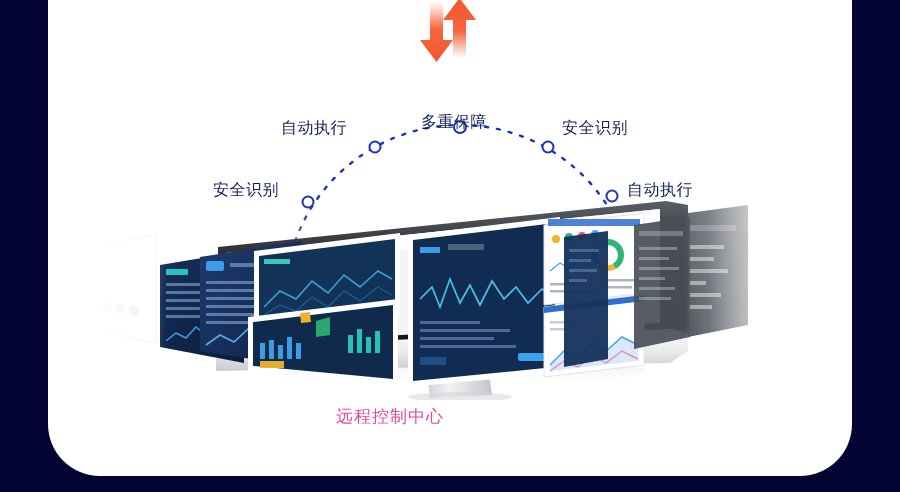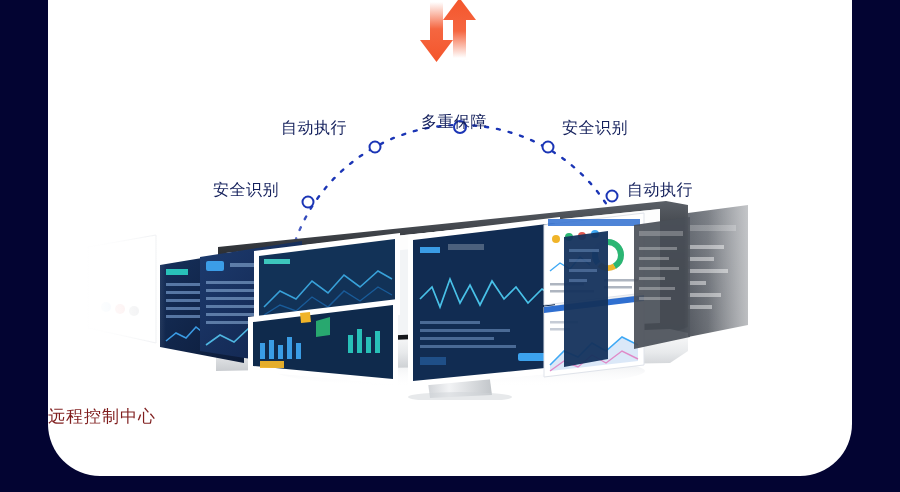--- a/index.html
+++ b/index.html
@@ -37,21 +37,22 @@
   }
   .lbl-0{left:165px;top:182px;}      
   .lbl-1{left:233px;top:120px;}      
   .lbl-2{left:373px;top:90px;margin-top:24px;}       
   .lbl-3{left:514px;top:120px;}      
   .lbl-4{left:579px;top:182px;text-align:right;}      
 
   
   .caption{
     position:absolute;left:0;top:405px;width:684px;
-    color:#7f1d1d;
+    text-align:center;
+    color:#ec4899;
     font-size:17px;
     letter-spacing:1px;
   }
 
   
   .scene{
     position:absolute;left:0;top:195px;width:804px;height:205px;
   }
   .scene-svg{position:absolute;left:0;top:0;width:804px;height:205px;}
 </style>

